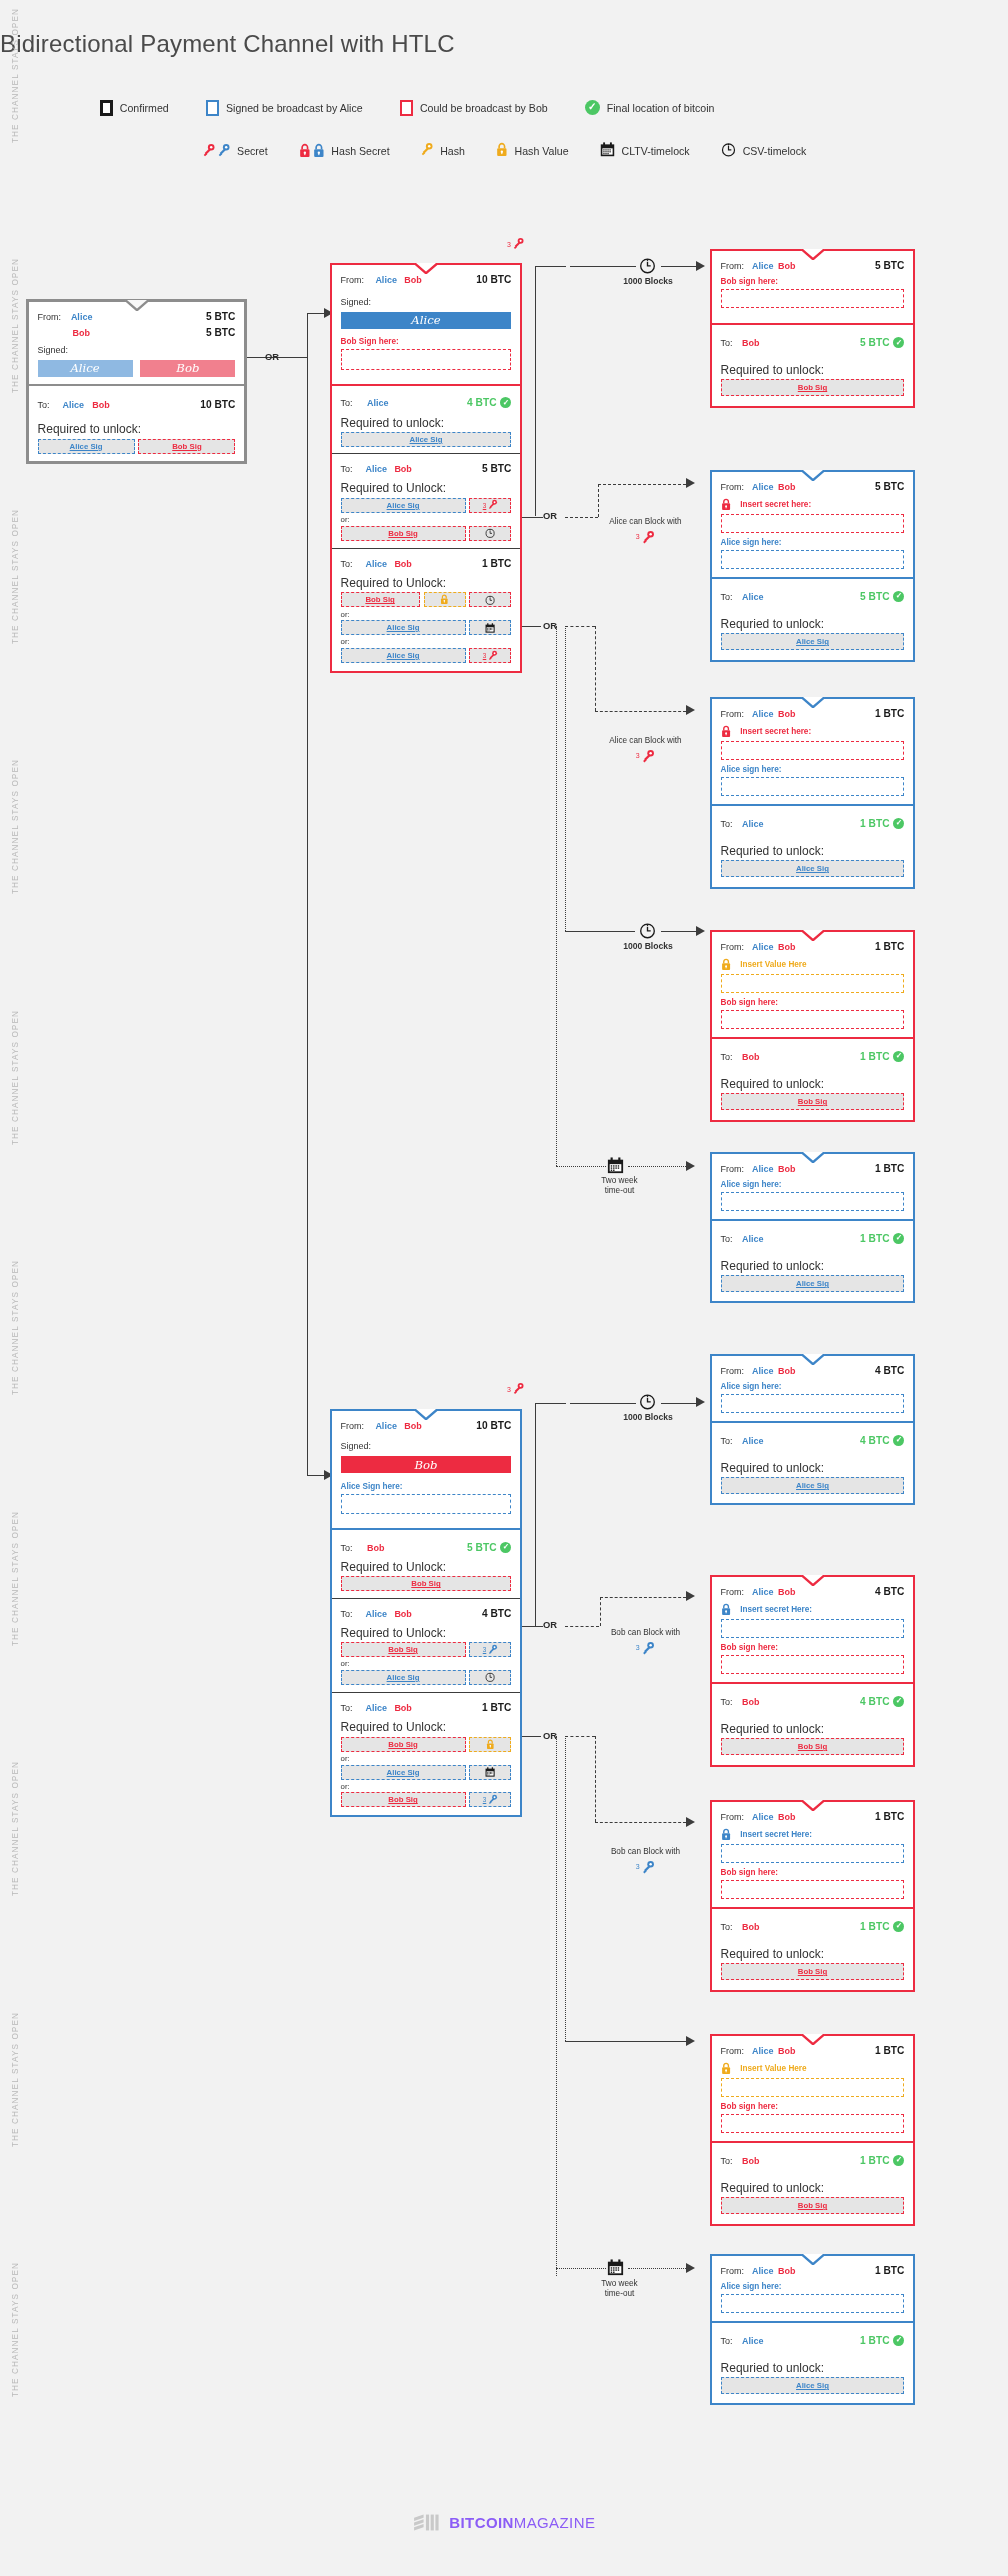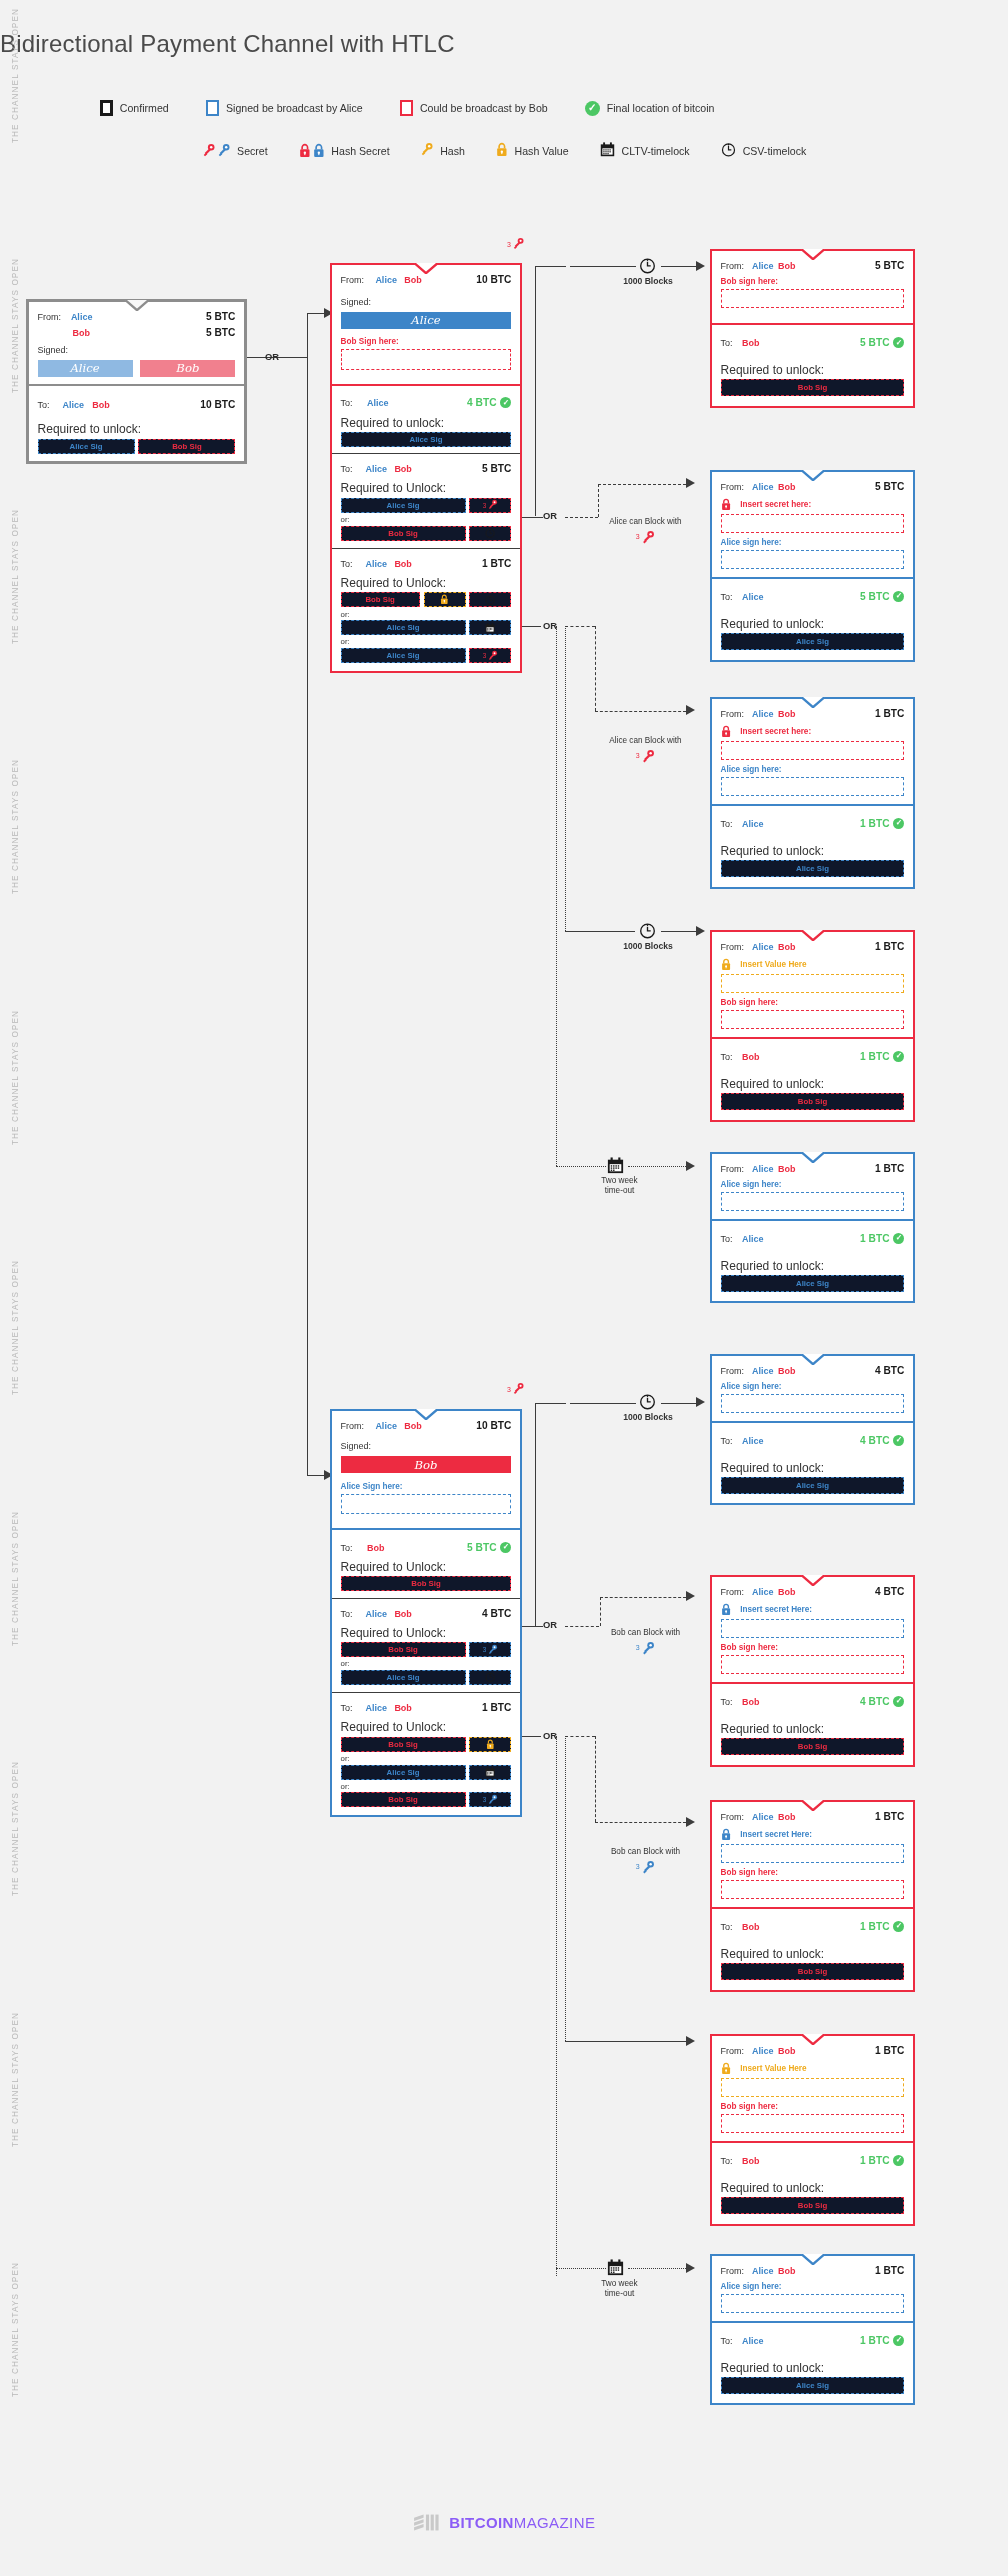--- a/index.html
+++ b/index.html
@@ -12,21 +12,21 @@
   }
   .abs { position:absolute; }
 
   
   #title {
     position:absolute; top:30px; left:0; width:1009px;
     text-align:left; font-size:24px; font-weight:300; color:#4a4a4a;
     letter-spacing:0.2px;
   }
   #legend1 { position:absolute; top:100px; left:0; width:814px;
-    display:flex; justify-content:center; gap:37px; align-items:flex-end; }
+    display:flex; justify-content:center; gap:37px; align-items:flex-start; }
   #legend2 { position:absolute; top:142px; left:0; width:1009px;
     display:flex; justify-content:center; gap:31px; align-items:center; }
   .leg { display:flex; align-items:center; gap:7px; font-size:10.6px; color:#333; white-space:nowrap; }
   .sq { width:13.3px; height:15.7px; background:#fff; }
   .sq.k { border:3.1px solid #1a1a1a; }
   .sq.b { border:2.3px solid #3d85c8; }
   .sq.r { border:2.3px solid #ed2b41; }
   .checkmark {
     width:15px;height:15px;border-radius:50%;background:#4cc764;
     display:flex;align-items:center;justify-content:center;
@@ -83,21 +83,21 @@
   .signlabel.r { color:#ed2b41; }
   .signlabel.b { color:#3d85c8; }
   .lockrow { display:flex; align-items:center; gap:4.7px; margin-top:4.7px; }
 
   .req { font-size:12px; color:#333; margin-top:6.3px; margin-bottom:2.3px; }
   .orlbl { font-size:7.8px; color:#333; margin:2.3px 0 1.6px 0; }
 
   .slotrow { display:flex; gap:3.9px; }
   .slot {
     height:15px; display:flex; align-items:center; justify-content:center;
-    font-size:7.8px; font-weight:bold; background:#0f172a; flex:1;
+    font-size:7.8px; font-weight:bold; background:#e5e5e5; flex:1;text-decoration:underline;
   }
   .slot.blue { border:0.8px dashed #3d85c8; color:#3d85c8; }
   .slot.red  { border:0.8px dashed #ed2b41; color:#ed2b41; }
   .slot.gold { border:0.8px dashed #efab1d; }
   .slot.narrow { flex:0 0 42px; }
   .slot .num { font-size:6.3px; font-weight:normal; margin-right:1.6px; }
 
   
   .line { position:absolute; background:#3c3c3c; }
   .vline { width:1.2px; }

